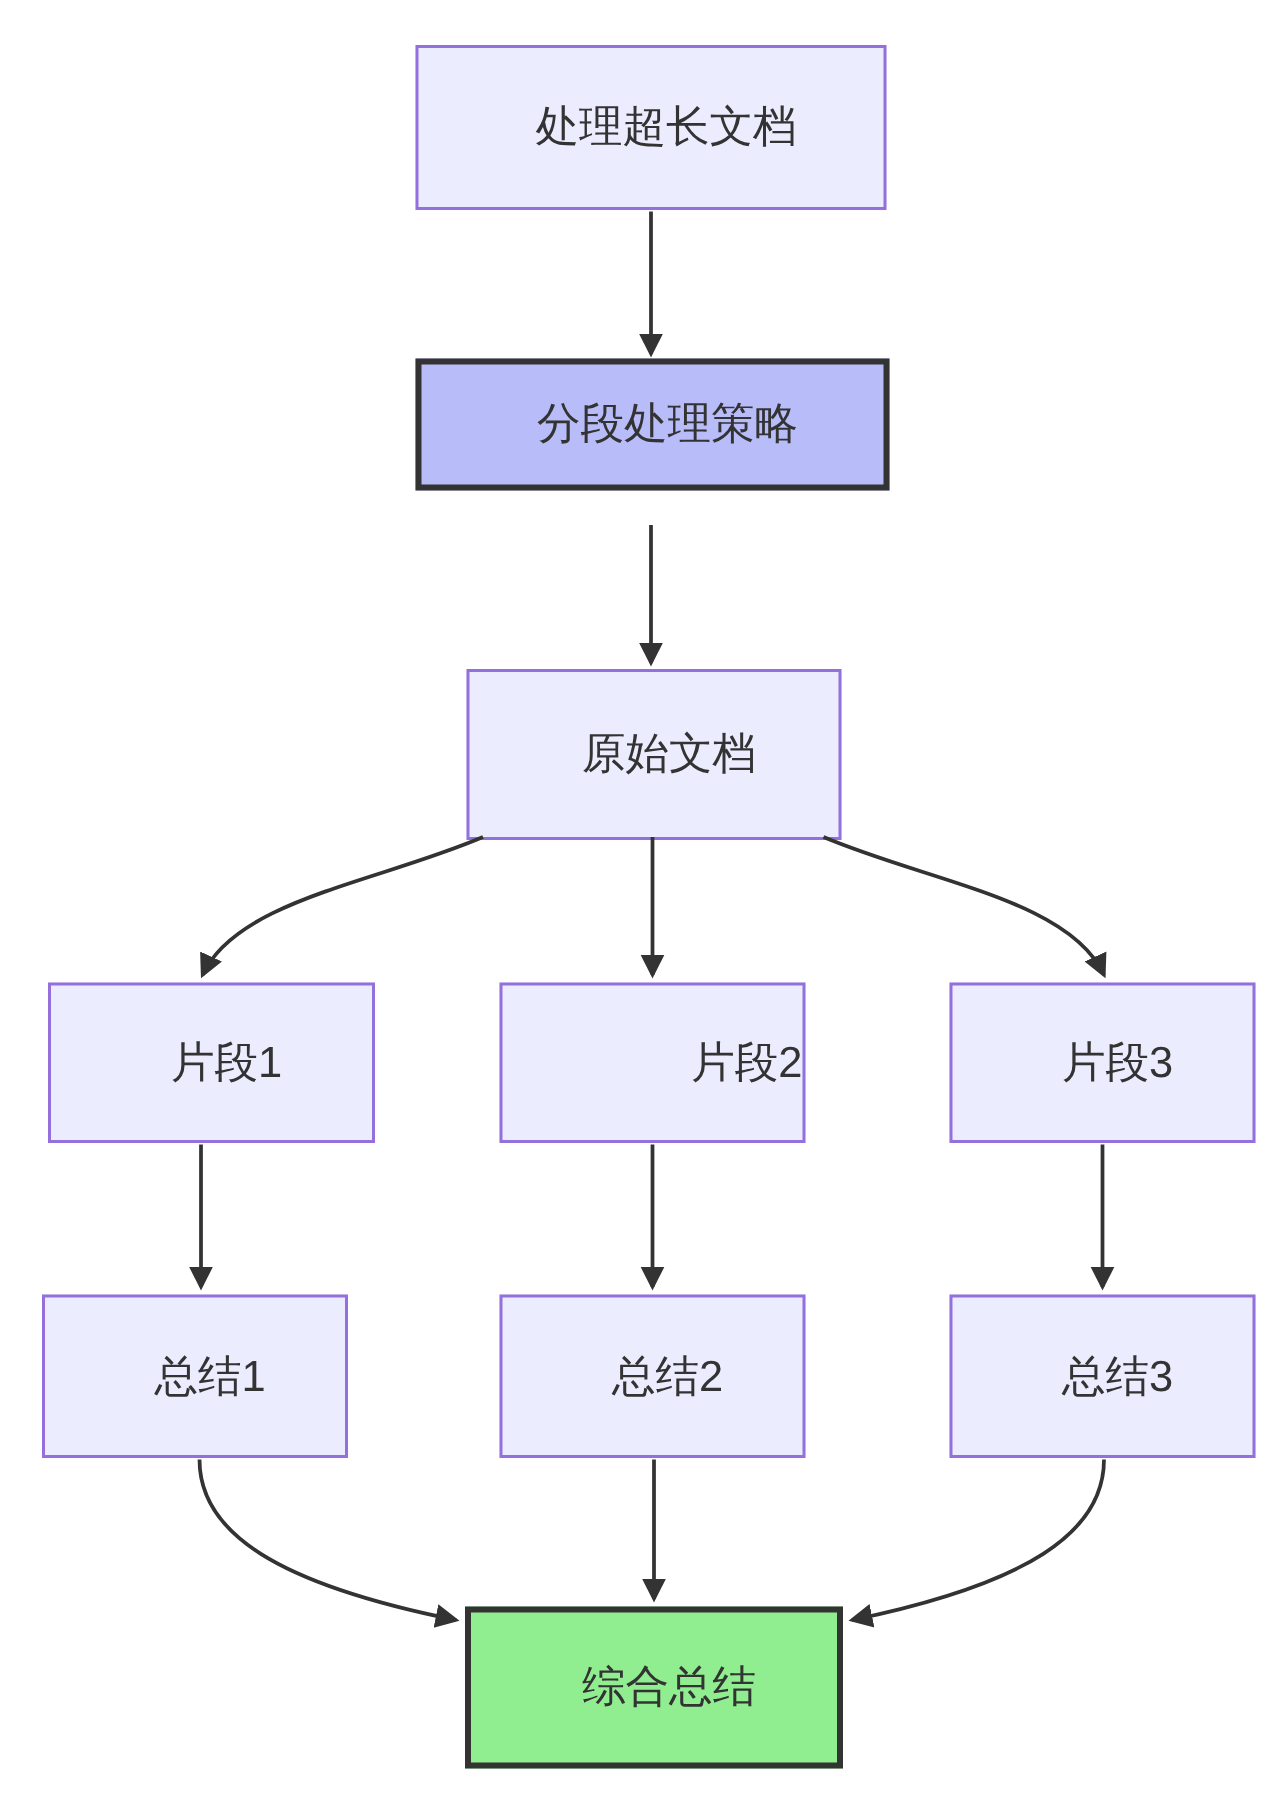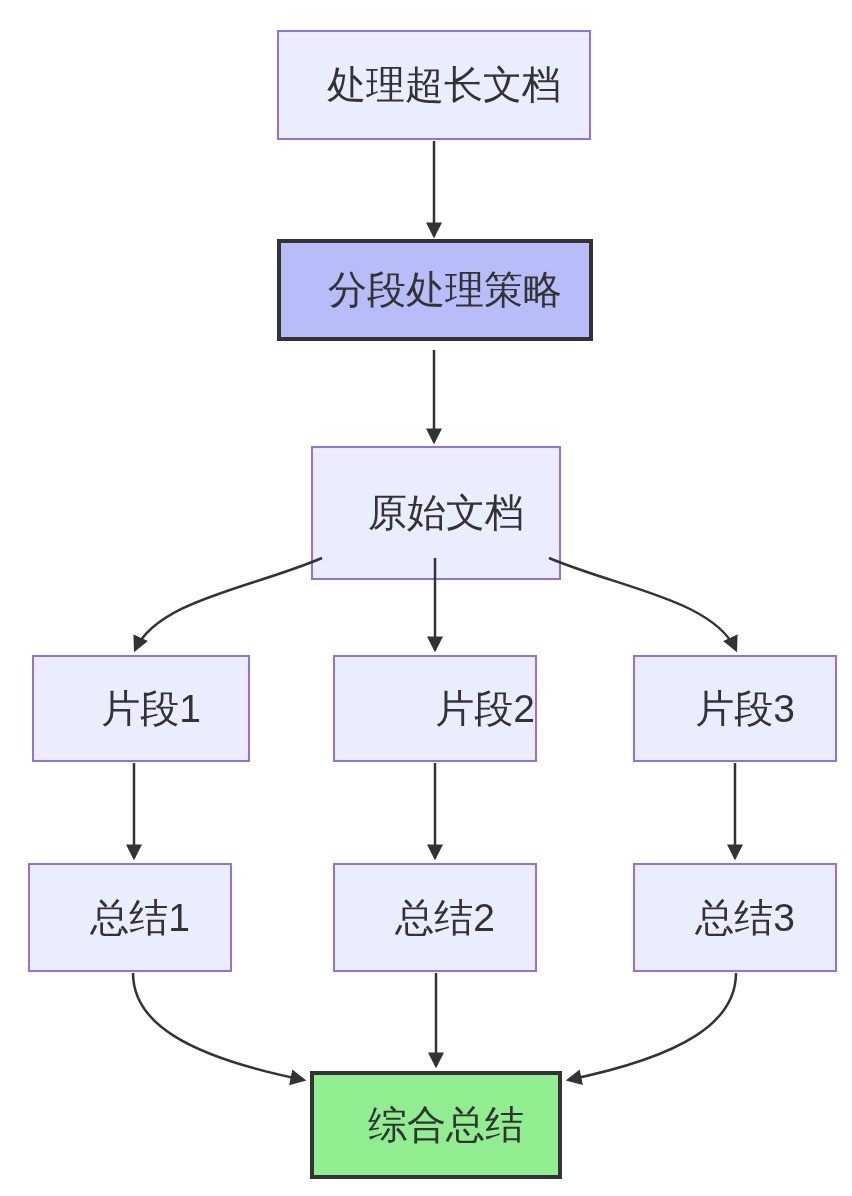--- a/index.html
+++ b/index.html
@@ -31,39 +31,39 @@
     fill: var(--edge, #333333);
     stroke: none;
   }
   .node {
     position: absolute;
     box-sizing: border-box;
     display: flex;
     align-items: center;
     justify-content: center;
     text-align: center;
-    font-size: 39px;
+    font-size: 29px;
     color: var(--text, #333333);
     z-index: 1;
     background: var(--node-fill, #ECECFF);
     border: 2px solid var(--node-border, #9370DB);
     padding-left: 20px;
   }
   .node--strategy {
     background: var(--strategy-fill, #B8BCF8);
     border: 4px solid var(--strategy-border, #333333);
   }
   .node--final {
     background: var(--final-fill, #90EE90);
     border: 4px solid var(--final-border, #333333);
   }
   
   .n-task     { left: 277px; top: 30px;   width: 314px; height: 110px; }
-  .n-strategy { left: 277px; top: 239px;  width: 316px; height: 102px; }
-  .n-doc      { left: 311px; top: 446px;  width: 250px; height: 134px; }
+  .n-strategy { left: 277px; top: 239px;  width: 316px; height: 88px; }
+  .n-doc      { left: 311px; top: 446px;  width: 250px; height: 114px; }
   .n-chunk1   { left: 32px;  top: 655px;  width: 218px; height: 107px; }
   .n-chunk2   { left: 333px; top: 655px;  width: 204px; height: 107px; justify-content: flex-end; }
   .n-chunk3   { left: 633px; top: 655px;  width: 204px; height: 107px; }
   .n-sum1     { left: 28px;  top: 863px;  width: 204px; height: 109px; }
   .n-sum2     { left: 333px; top: 863px;  width: 204px; height: 109px; }
   .n-sum3     { left: 633px; top: 863px;  width: 204px; height: 109px; }
   .n-final    { left: 310px; top: 1071px; width: 252px; height: 108px; }
 </style>
 </head>
 <body>

